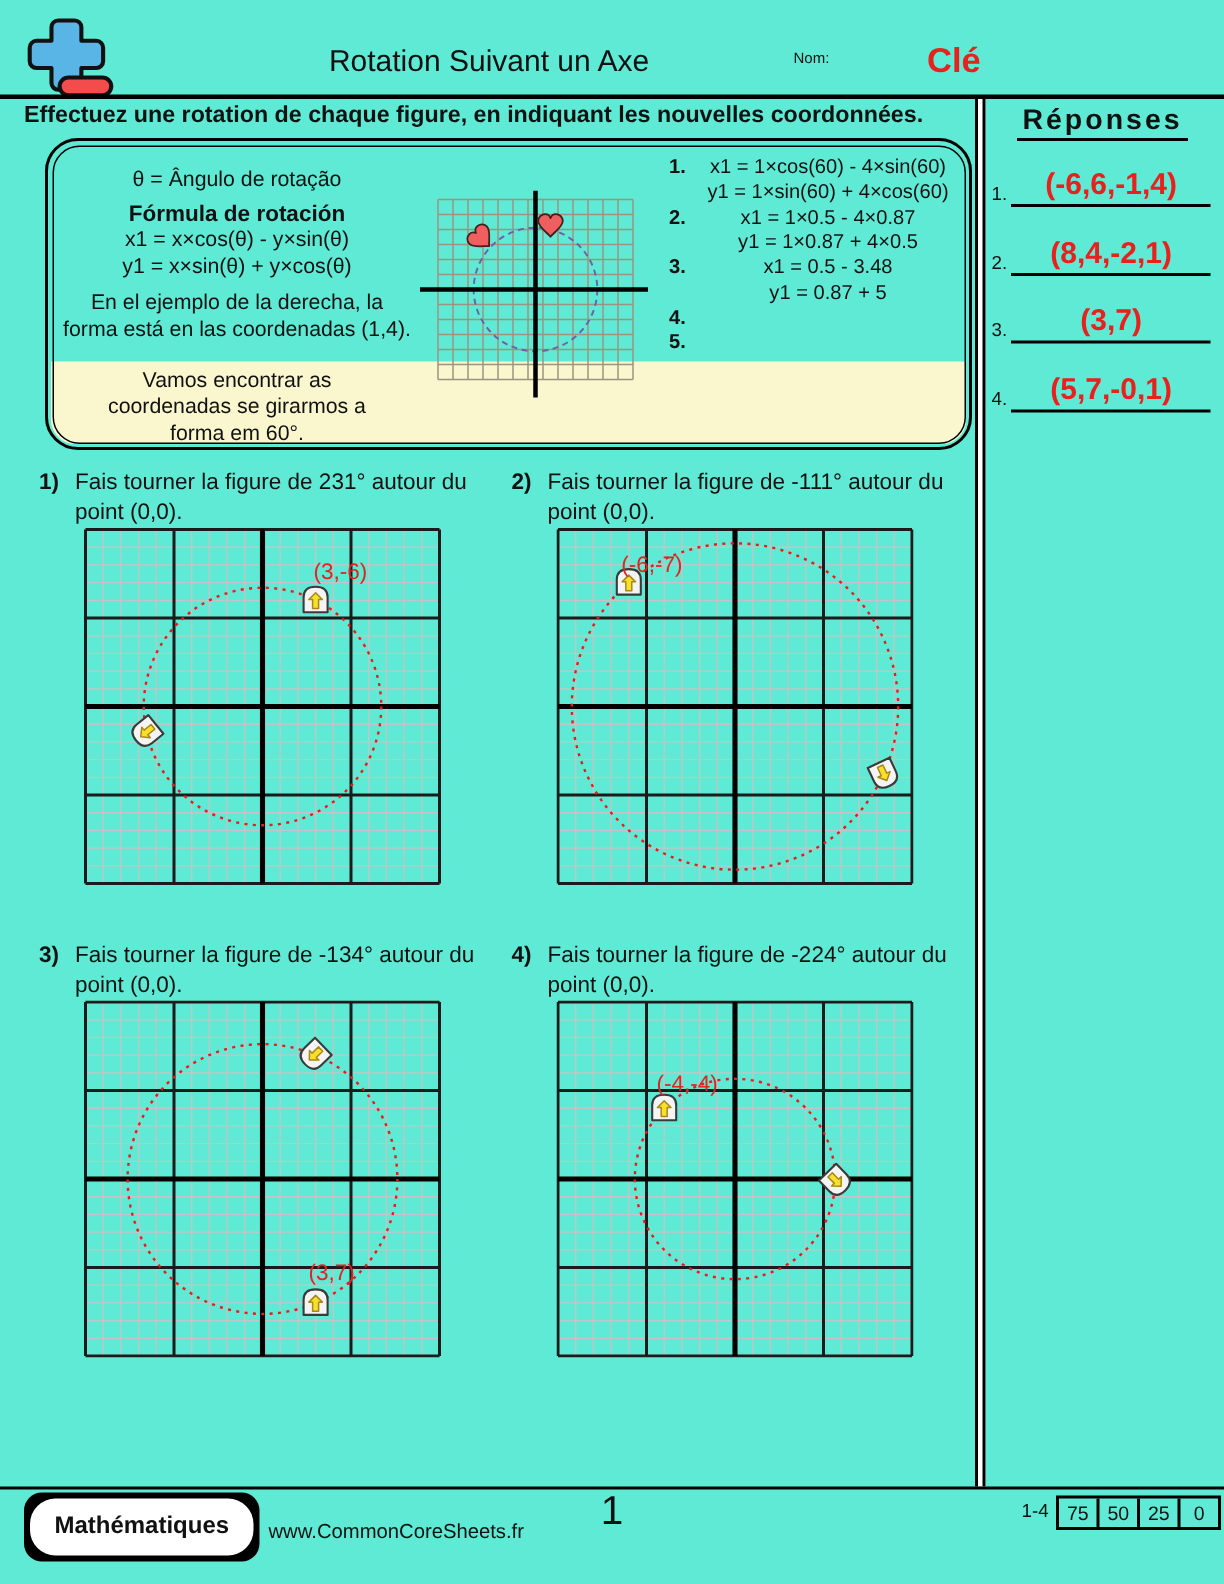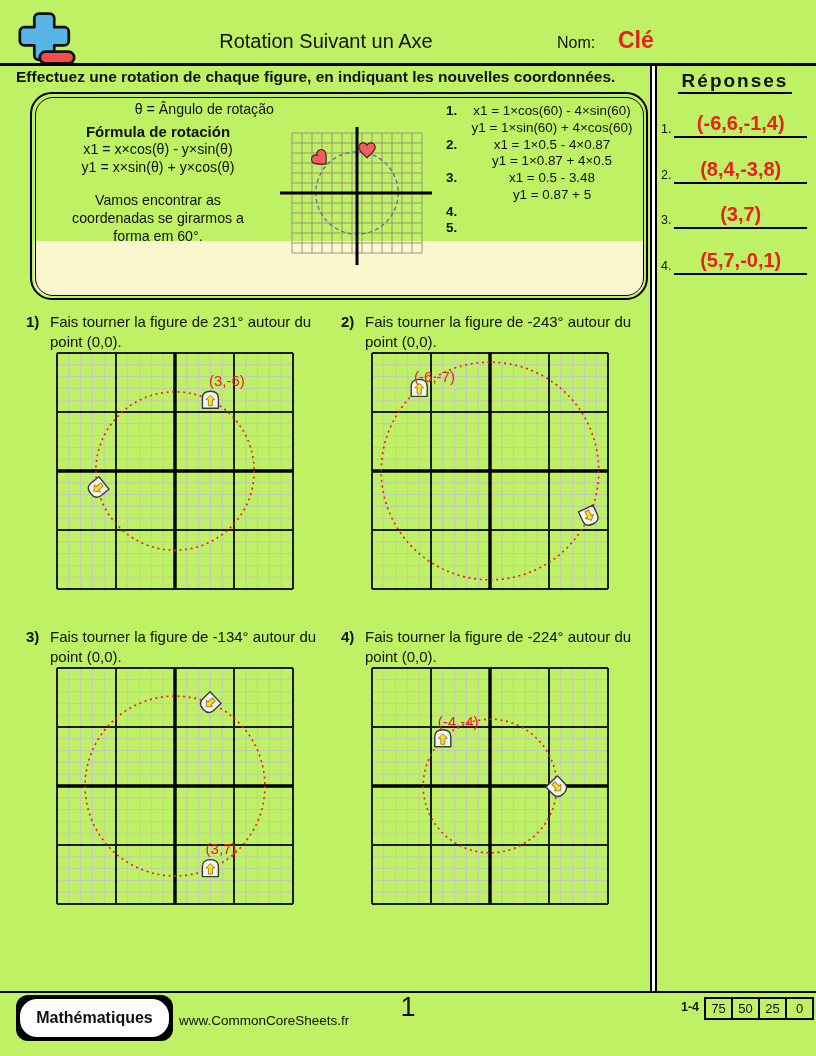--- a/index.html
+++ b/index.html
@@ -1,42 +1,42 @@
 <!DOCTYPE html>
 <html><head>
 <meta charset="utf-8">
 <style>
   html,body{margin:0;padding:0;background:#888;}
-  .page{position:relative;width:816px;height:1056px;background:#bef264;margin:0 auto;
+  .page{position:relative;width:816px;height:1056px;background:#5eead4;margin:0 auto;
         font-family:"Liberation Sans",sans-serif;color:#111;overflow:hidden;}
   
   .logo{position:absolute;left:14px;top:10px;}
   .page-title{position:absolute;left:0;top:30px;width:652px;text-align:center;font-size:20px;font-weight:500;}
-  .nom-label{position:absolute;left:557px;top:34px;font-size:16px;}
+  .nom-label{position:absolute;left:529px;top:34px;font-size:10px;}
   .nom-value{position:absolute;left:618px;top:27px;font-size:23px;font-weight:bold;color:#e8211d;}
   .header-line{position:absolute;left:0;top:63px;width:816px;height:3px;background:#000;}
   .vsep{position:absolute;left:650px;top:66px;width:3px;height:925px;background:#fff;
         border-left:2px solid #000;border-right:2px solid #000;}
   
   .answers-title-wrap{position:absolute;left:660px;top:70px;width:150px;text-align:center;}
   .answers-title-wrap span{font-size:19px;font-weight:bold;letter-spacing:2px;border-bottom:2.5px solid #000;padding:0 4px 1px;}
   .answer-item{position:absolute;left:661px;width:146px;height:36px;display:flex;align-items:flex-end;}
   .ans-num{font-size:12.5px;margin-right:3px;padding-bottom:2px;}
   .ans-line{flex:1;border-bottom:2px solid #000;text-align:center;color:#e8211d;font-weight:bold;font-size:20px;line-height:1.05;padding-bottom:2px;}
   
   .instruction{position:absolute;left:16px;top:68px;width:632px;font-size:15.5px;font-weight:bold;}
   
   .example-box{position:absolute;left:30px;top:92px;width:618px;height:208px;
                border:2.5px solid #000;border-radius:22px;box-sizing:border-box;}
   .example-inner{position:absolute;left:2.5px;top:2.5px;right:2.5px;bottom:2.5px;
                  border:1.5px solid #000;border-radius:18px;}
   .yellow-band{position:absolute;left:2px;right:2px;bottom:2px;height:55px;background:#faf7cf;border-radius:0 0 16px 16px;}
   .ex-content{position:absolute;left:0;top:0;right:0;bottom:0;display:flex;padding:4px 8px 2px 10px;box-sizing:border-box;}
   .ex-left{width:232px;text-align:center;font-size:14.2px;line-height:1.24;}
-  .ex-theta{margin-top:3px;text-align:right;}
+  .ex-theta{margin-top:14px;}
   .ex-ftitle{font-weight:bold;font-size:15px;margin-top:4px;}
   .ex-desc1{margin-top:7px;}
   .ex-desc2{width:190px;margin:16px auto;}
   .ex-mid{width:172px;}
   .ex-mid svg{margin-top:29px;margin-left:4px;}
   .ex-right{flex:1;padding-top:5px;font-size:13.4px;line-height:1.25;}
   .step{display:flex;}
   .step-num{font-weight:bold;width:20px;flex:none;}
   .step-lines{flex:1;text-align:center;}
   
@@ -46,21 +46,21 @@
   .pnum{font-weight:bold;width:24px;flex:none;}
   .ptext{flex:1;}
   .pgrid{position:absolute;left:30px;top:40px;}
   
   .footer-line{position:absolute;left:0;top:991px;width:816px;height:2px;background:#000;}
   .brand-badge{position:absolute;left:16px;top:995px;width:157px;height:46px;background:#000;border-radius:12px;}
   .brand-inner{position:absolute;left:4px;top:4px;right:4px;bottom:4px;background:#fff;border-radius:17px;
                display:flex;align-items:center;justify-content:center;font-size:16px;font-weight:bold;}
   .site-url{position:absolute;left:179px;top:1013px;font-size:13.5px;}
   .page-number{position:absolute;left:0;top:992px;width:816px;text-align:center;font-size:27px;}
-  .score-range{position:absolute;left:681px;top:1000px;font-size:12.5px;font-weight:bold;}
+  .score-range{position:absolute;left:681px;top:1000px;font-size:12.5px;}
   .score-table{position:absolute;left:704px;top:997px;display:flex;border:2px solid #000;}
   .score-cell{width:25px;height:19px;font-size:13px;text-align:center;line-height:19px;border-left:2px solid #000;}
   .score-cell:first-child{border-left:none;}
 </style>
 </head>
 <body>
 
 <div class="page">
 
   <svg class="logo" width="66" height="58" viewBox="0 0 72 64">
@@ -76,21 +76,21 @@
   <div class="answers-title-wrap">
     <span>Réponses</span>
   </div>
   <div id="answers-list">
       <div class="answer-item" style="top: 102px;">
         <span class="ans-num">1.</span>
         <div class="ans-line">(-6,6,-1,4)</div>
       </div>
       <div class="answer-item" style="top: 147.5px;">
         <span class="ans-num">2.</span>
-        <div class="ans-line">(8,4,-3,8)</div>
+        <div class="ans-line">(8,4,-2,1)</div>
       </div>
       <div class="answer-item" style="top: 193px;">
         <span class="ans-num">3.</span>
         <div class="ans-line">(3,7)</div>
       </div>
       <div class="answer-item" style="top: 238.5px;">
         <span class="ans-num">4.</span>
         <div class="ans-line">(5,7,-0,1)</div>
       </div>
     </div>
@@ -99,20 +99,21 @@
 
   <div class="example-box">
     <div class="yellow-band"></div>
     <div class="example-inner"></div>
     <div class="ex-content">
       <div class="ex-left">
         <div class="ex-theta">θ = Ângulo de rotação</div>
         <div class="ex-ftitle">Fórmula de rotación</div>
         <div>x1 = x×cos(θ) - y×sin(θ)</div>
         <div>y1 = x×sin(θ) + y×cos(θ)</div>
+        <div class="ex-desc1">En el ejemplo de la derecha, la forma está en las coordenadas (1,4).</div>
         <div class="ex-desc2">Vamos encontrar as coordenadas se girarmos a forma em 60°.</div>
       </div>
       <div class="ex-mid">
         <svg id="ex-grid" width="166" height="140" viewBox="0 0 166 140">
             <line x1="14" y1="6" x2="14" y2="126" stroke="#9c9480" stroke-width="1"></line>
             <line x1="24" y1="6" x2="24" y2="126" stroke="#9c9480" stroke-width="1"></line>
             <line x1="34" y1="6" x2="34" y2="126" stroke="#9c9480" stroke-width="1"></line>
             <line x1="44" y1="6" x2="44" y2="126" stroke="#9c9480" stroke-width="1"></line>
             <line x1="54" y1="6" x2="54" y2="126" stroke="#9c9480" stroke-width="1"></line>
             <line x1="64" y1="6" x2="64" y2="126" stroke="#9c9480" stroke-width="1"></line>
@@ -236,21 +237,21 @@
         <g transform="translate(41.709999999999994,135.992) rotate(231)">
           <path d="M-8,8 L-8,-2 Q-8,-9 0,-9 Q8,-9 8,-2 L8,8 Z" fill="#f4f4f4" stroke="#3a3a3a" stroke-width="1.4" stroke-linejoin="round"></path>
           <polygon points="0,-5 4.5,-0.5 2,-0.5 2,5.5 -2,5.5 -2,-0.5 -4.5,-0.5" fill="#f6e02a" stroke="#a8871c" stroke-width="1" stroke-linejoin="round"></polygon>
         </g>
         <text x="170.92000000000002" y="34.31999999999999" fill="#e32222" font-size="15" text-anchor="middle" font-family="&quot;Liberation Sans&quot;, sans-serif">(3,-6)</text>
       </svg>
   </div>
   <div class="problem p2">
     <div class="prob-header">
       <span class="pnum">2)</span>
-      <div class="ptext">Fais tourner la figure de -243° autour du point (0,0).</div>
+      <div class="ptext">Fais tourner la figure de -111° autour du point (0,0).</div>
     </div>
     <svg class="pgrid" width="238" height="238" viewBox="0 0 238 238">
         <line x1="12.8" y1="1" x2="12.8" y2="237" stroke="#c4c4c4" stroke-width="0.9"></line>
         <line x1="1" y1="12.8" x2="237" y2="12.8" stroke="#c4c4c4" stroke-width="0.9"></line>
         <line x1="24.6" y1="1" x2="24.6" y2="237" stroke="#c4c4c4" stroke-width="0.9"></line>
         <line x1="1" y1="24.6" x2="237" y2="24.6" stroke="#c4c4c4" stroke-width="0.9"></line>
         <line x1="36.400000000000006" y1="1" x2="36.400000000000006" y2="237" stroke="#c4c4c4" stroke-width="0.9"></line>
         <line x1="1" y1="36.400000000000006" x2="237" y2="36.400000000000006" stroke="#c4c4c4" stroke-width="0.9"></line>
         <line x1="48.2" y1="1" x2="48.2" y2="237" stroke="#c4c4c4" stroke-width="0.9"></line>
         <line x1="1" y1="48.2" x2="237" y2="48.2" stroke="#c4c4c4" stroke-width="0.9"></line>

